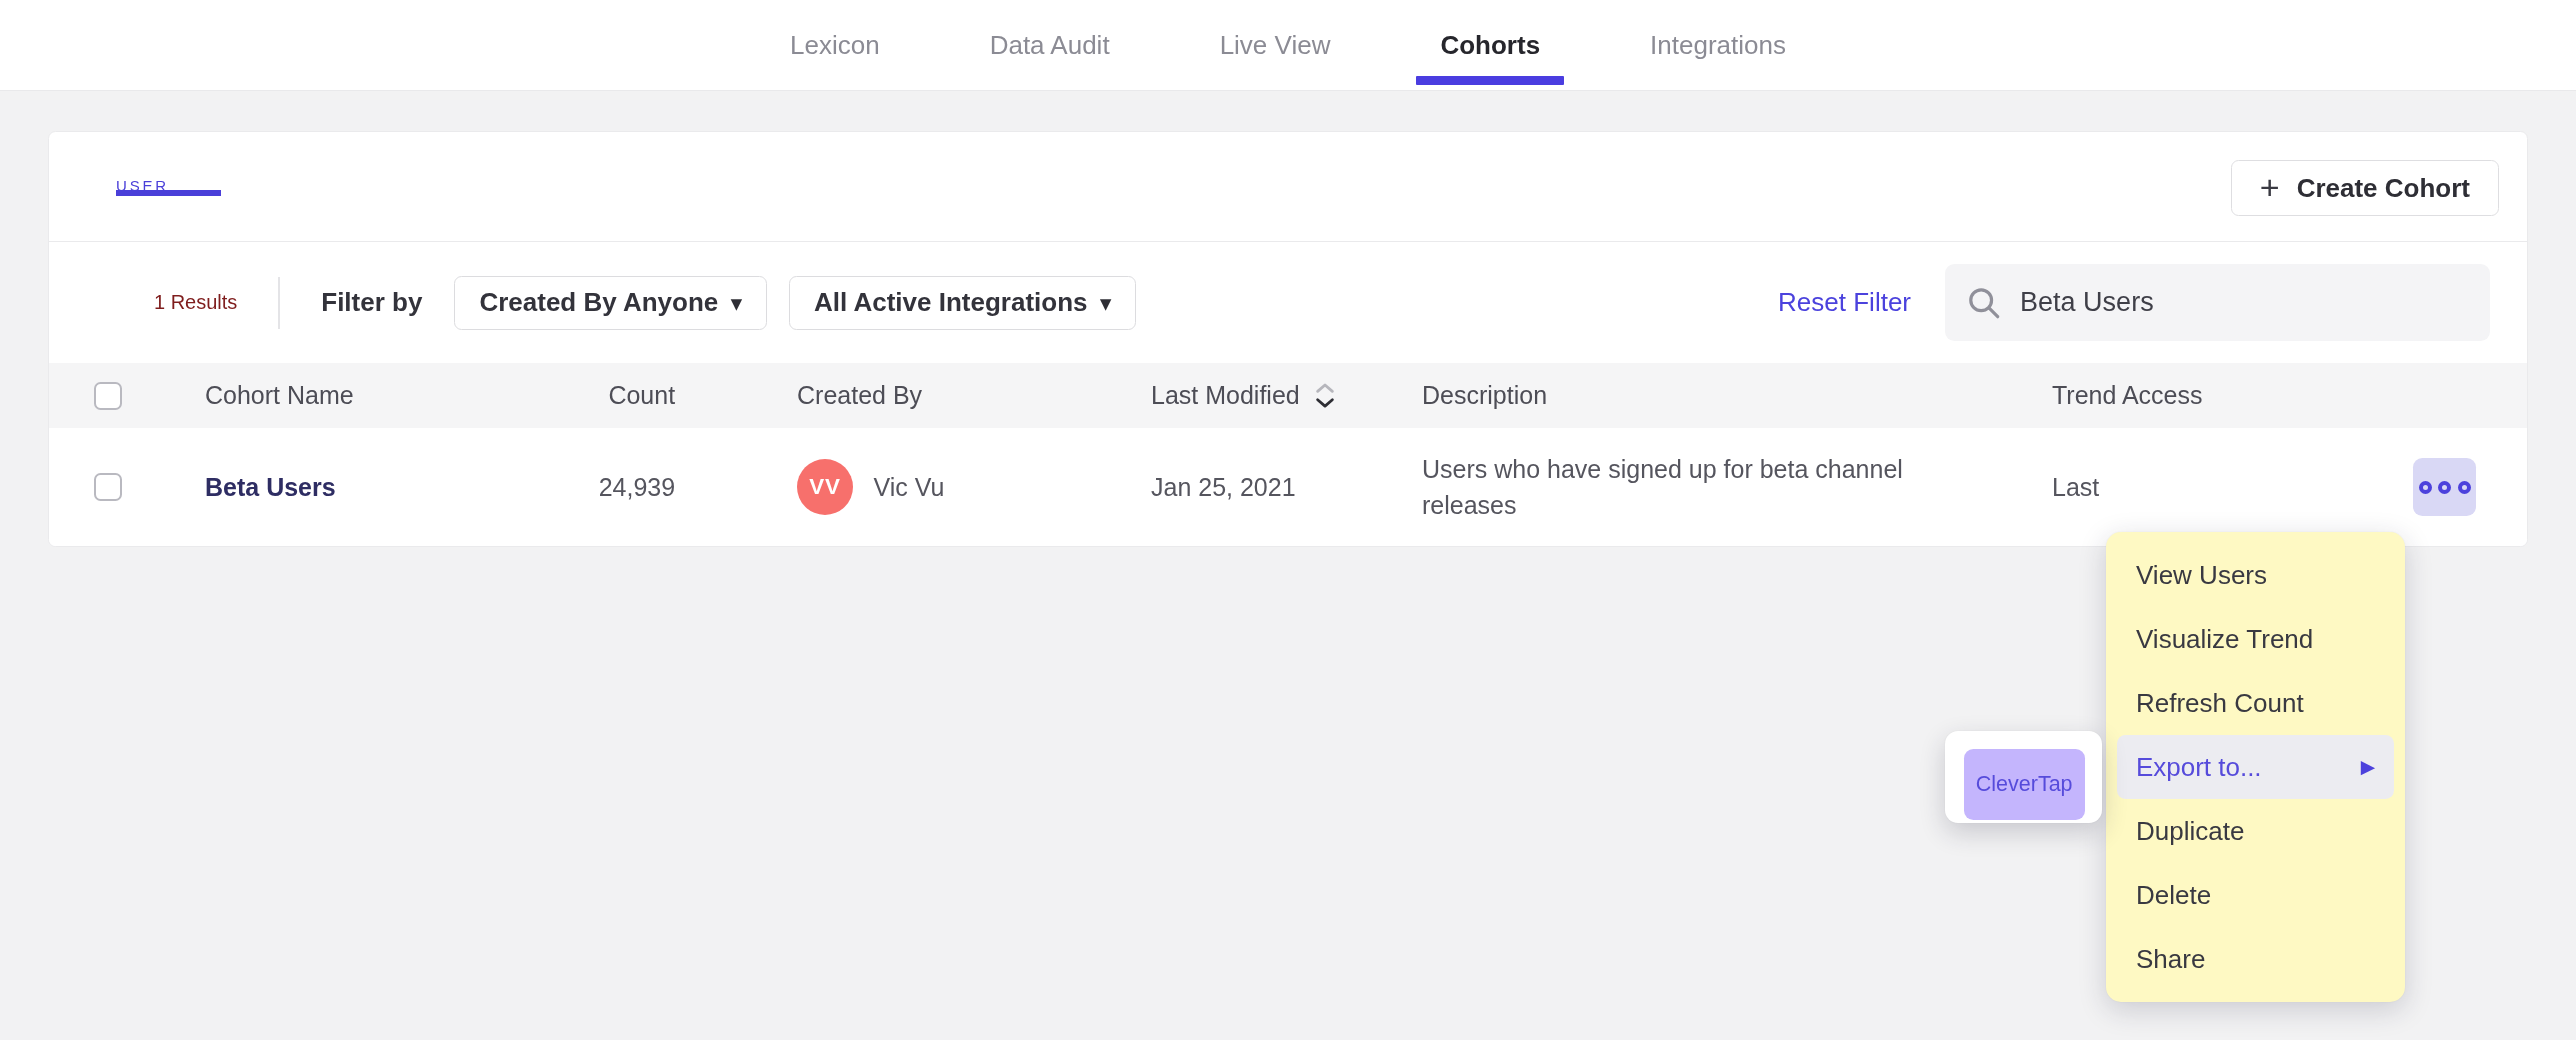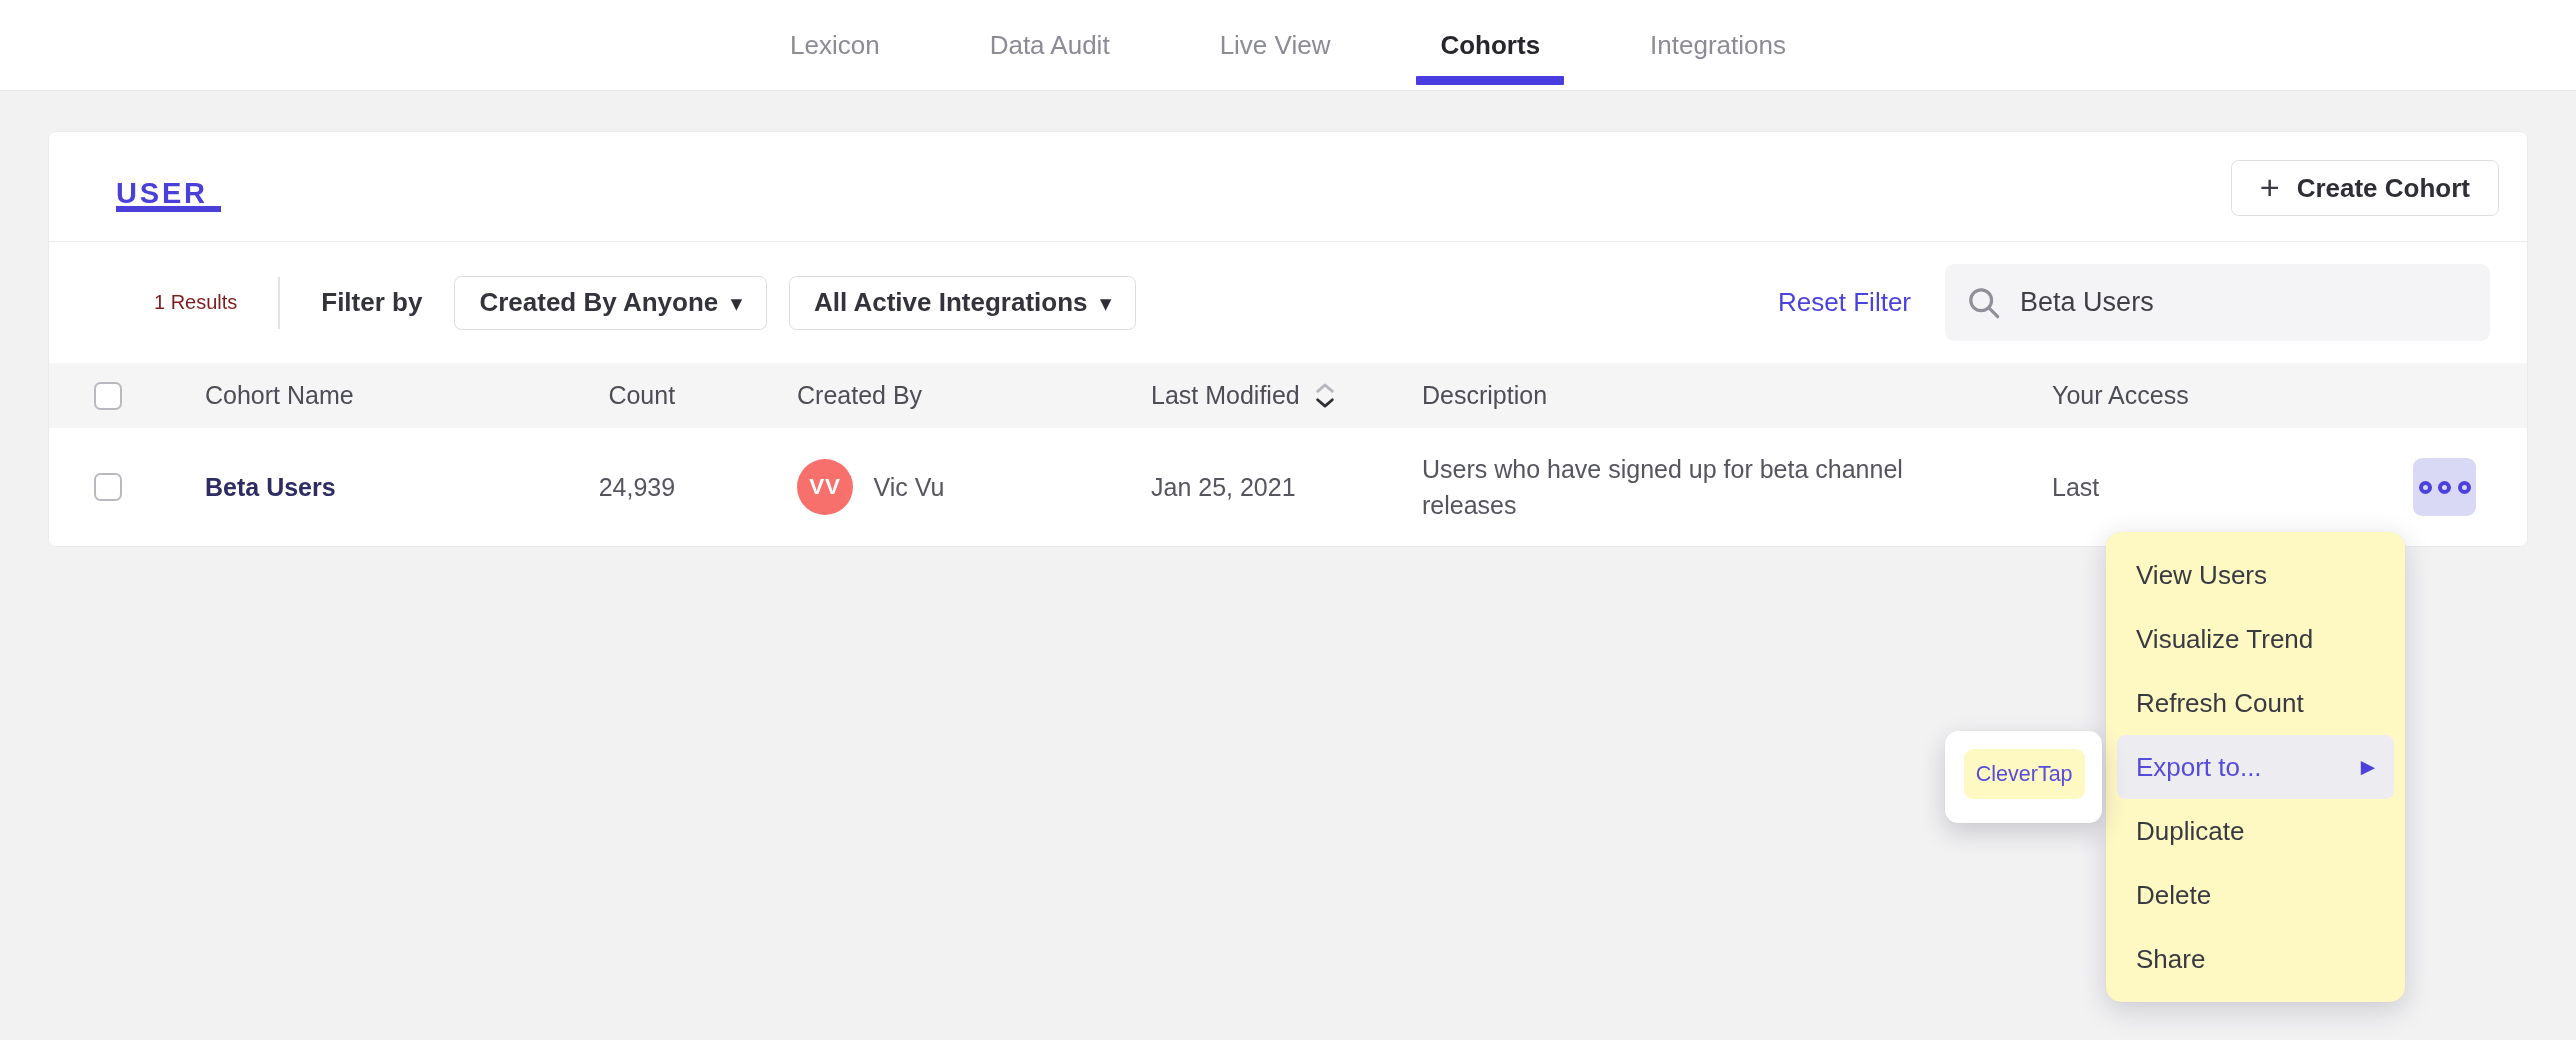--- a/index.html
+++ b/index.html
@@ -32,21 +32,21 @@
     position:absolute; left:48px; top:131px; width:2480px; height:416px;
     background:#ffffff; border-radius:7.5px; border:0.9px solid #eaeaec;
     overflow:hidden;
   }
 
   .type-tabbar {
     position:relative; height:110px; border-bottom:1.9px solid #eaeaec;
   }
   .type-tab {
     position:absolute; left:67px; top:45px;
-    font-size:29px; font-weight:700; letter-spacing:2.8px; color:#4a3fd9;
+    font-size:15px; font-weight:400; letter-spacing:2.8px; color:#4a3fd9;
     cursor:pointer;
   }
   .type-tab-underline {
     position:absolute; left:0; bottom:-1.9px; width:105px; height:5.6px;
     background:#4a3fd9;
   }
   .create-btn {
     position:absolute; right:28px; top:28px; height:56px;
     display:flex; align-items:center; gap:17px; padding:0 28px;
     background:#fff; border:1.9px solid #dedee1; border-radius:7.5px;
@@ -134,22 +134,22 @@
   .menu-item .sub-arrow { font-size:18.7px; color:#4c41dc; }
 
   
   .submenu {
     position:absolute; left:1945px; top:731px; width:157px; height:92px;
     background:#fff; border-radius:13px;
     box-shadow:0 9.3px 26px rgba(35,35,60,0.20), 0 0 1.9px rgba(0,0,0,0.06);
     z-index:21;
   }
   .submenu-item {
-    position:absolute; left:18.7px; top:18px; width:121px; height:50px;
-    background:#fef9c3; border-radius:9.3px;
+    position:absolute; left:18.7px; top:18px; width:121px; height:71px;
+    background:#c4b5fd; border-radius:9.3px;
     display:flex; align-items:center; justify-content:center;
     font-size:21.5px; font-weight:500; color:#564bdb; cursor:pointer;
   }
 </style>
 </head>
 <body>
 
 <div class="screen">
 
   <div class="topnav">
@@ -215,21 +215,21 @@
       <div class="c-count">Count</div>
       <div class="c-creator">Created By</div>
       <div class="c-modified">
         <span>Last Modified</span>
         <svg class="sort-icon" width="24" height="30" viewBox="0 0 26 32">
           <polyline points="5,11 13,4 21,11" fill="none" stroke="#b6b6bc" stroke-width="3" stroke-linecap="round" stroke-linejoin="round"></polyline>
           <polyline points="5,20 13,27 21,20" fill="none" stroke="#2e2e34" stroke-width="3" stroke-linecap="round" stroke-linejoin="round"></polyline>
         </svg>
       </div>
       <div>Description</div>
-      <div>Your Access</div>
+      <div>Trend Access</div>
       <div></div>
     </div>
 
     <div class="grid-row trow">
       <div class="c-check">
         <span class="checkbox"></span>
       </div>
       <div>
         <span class="cohort-link">Beta Users</span>
       </div>

